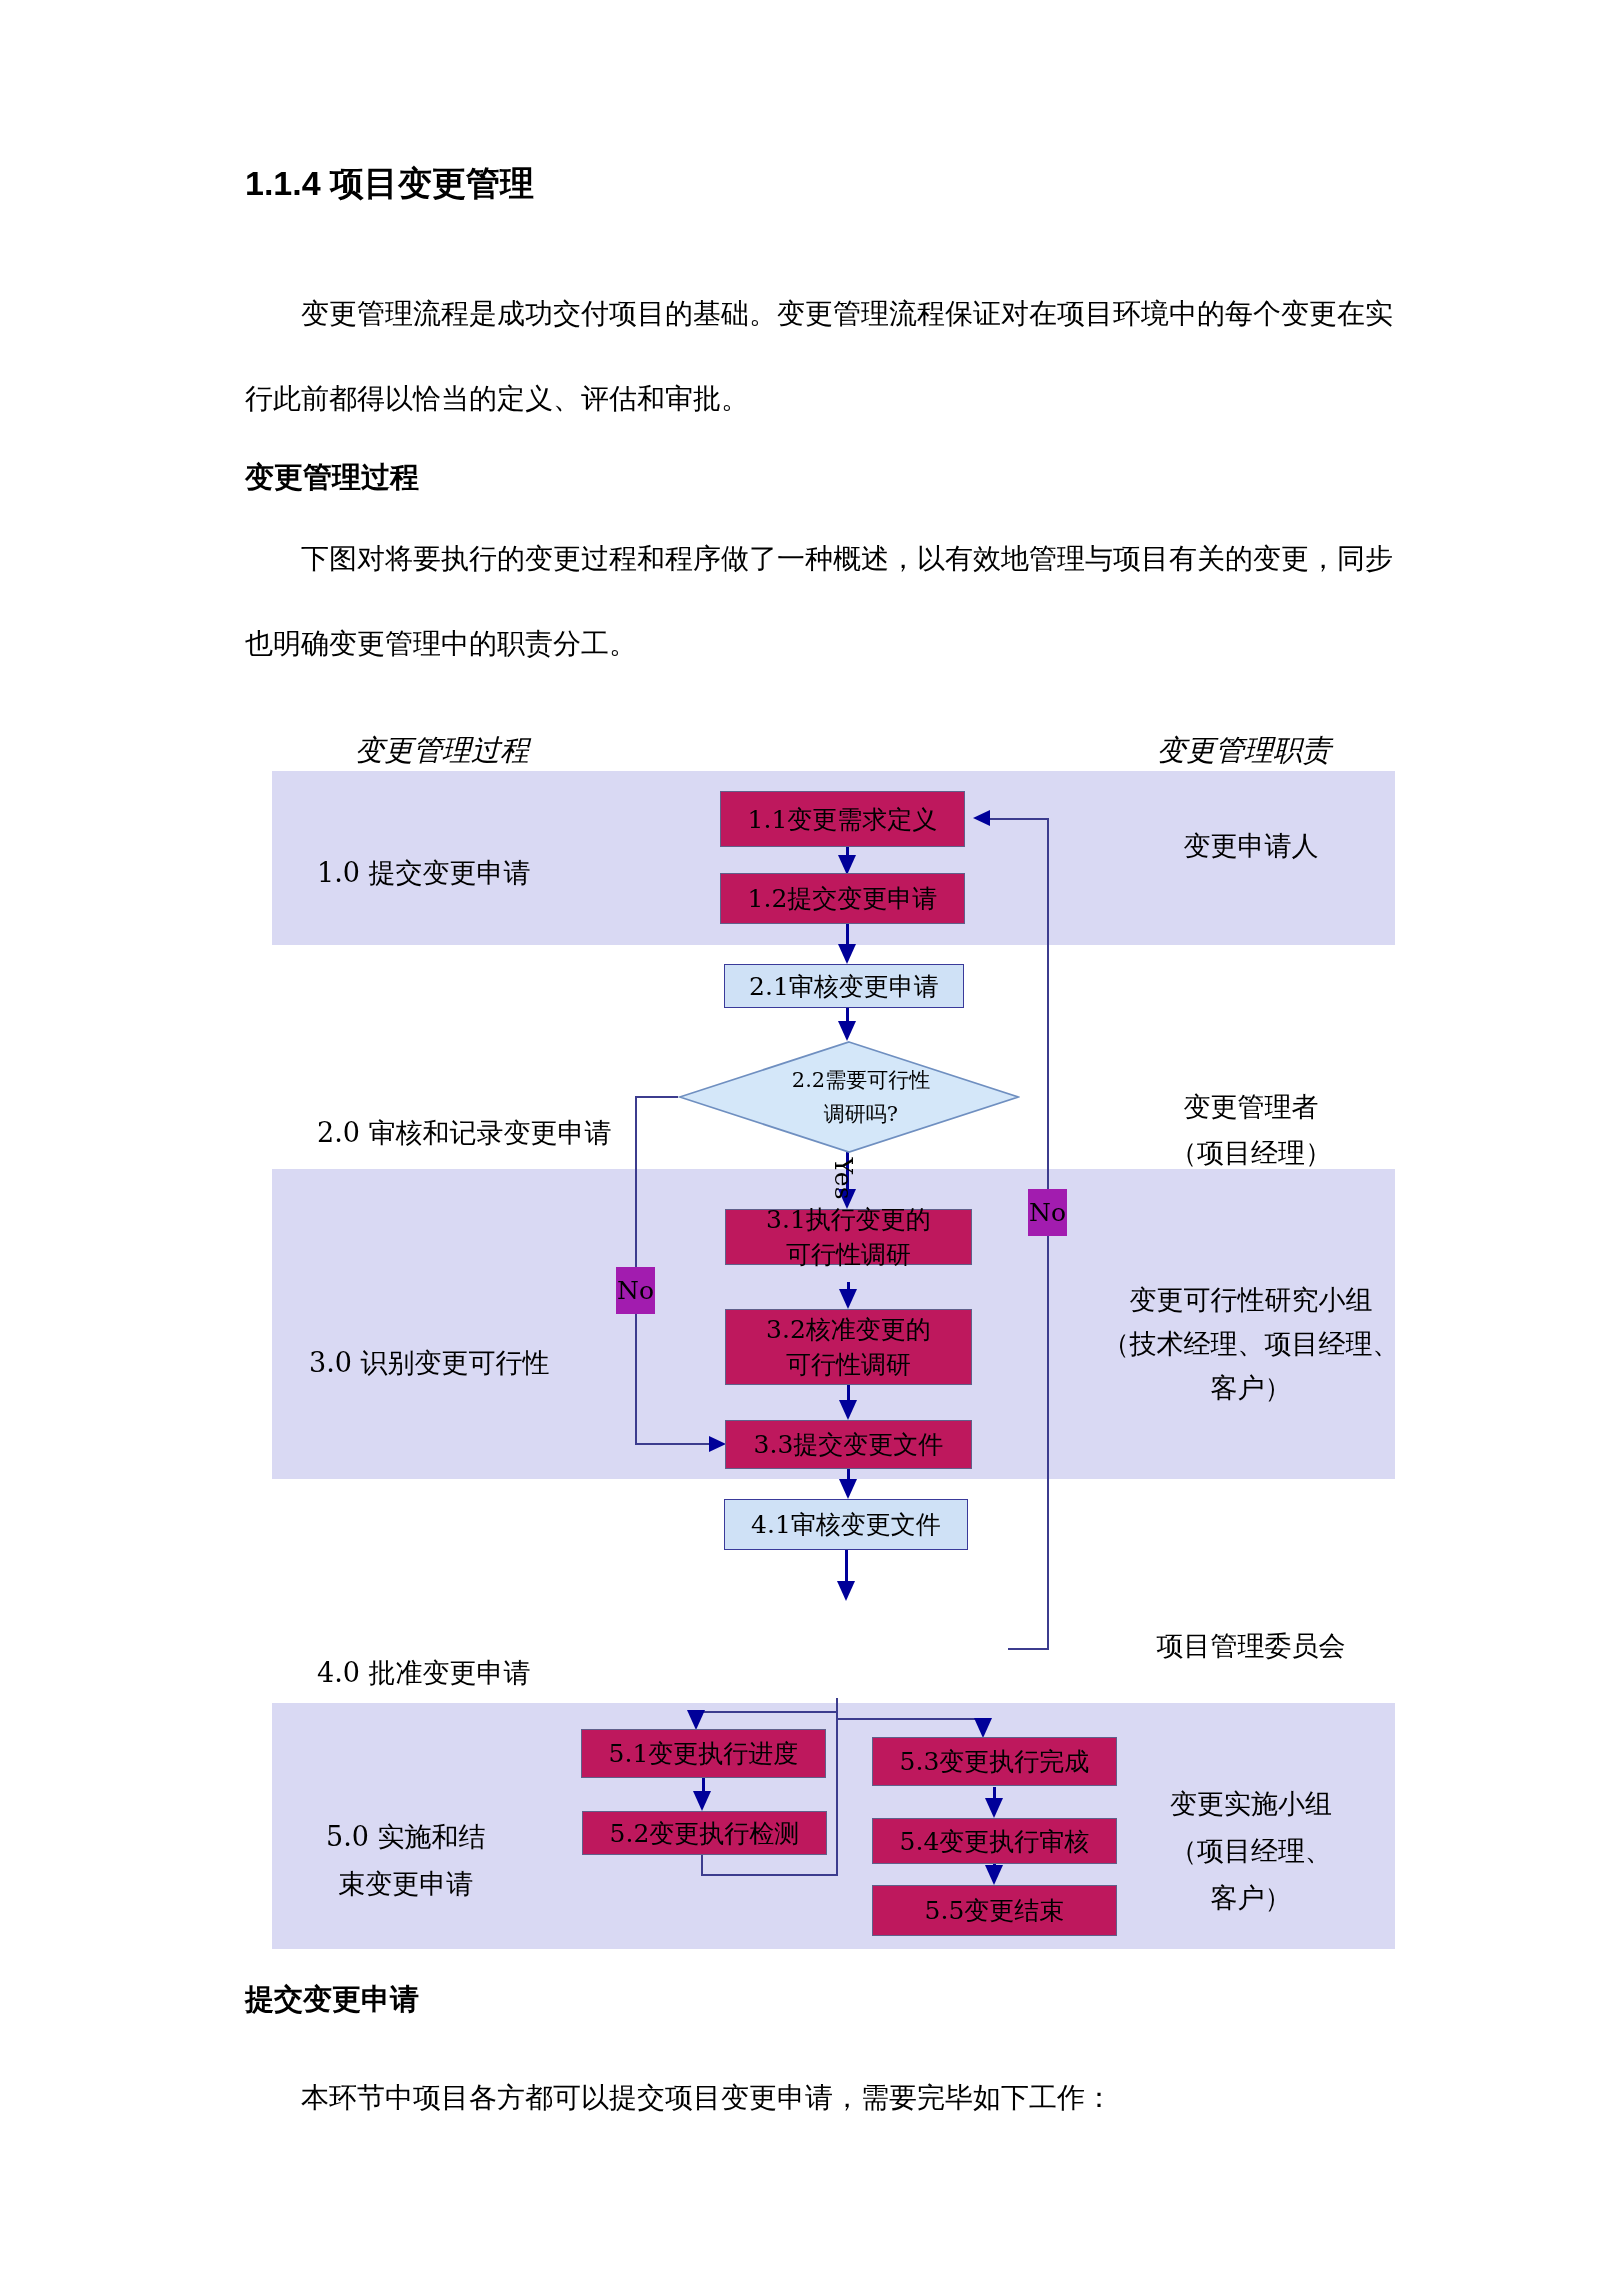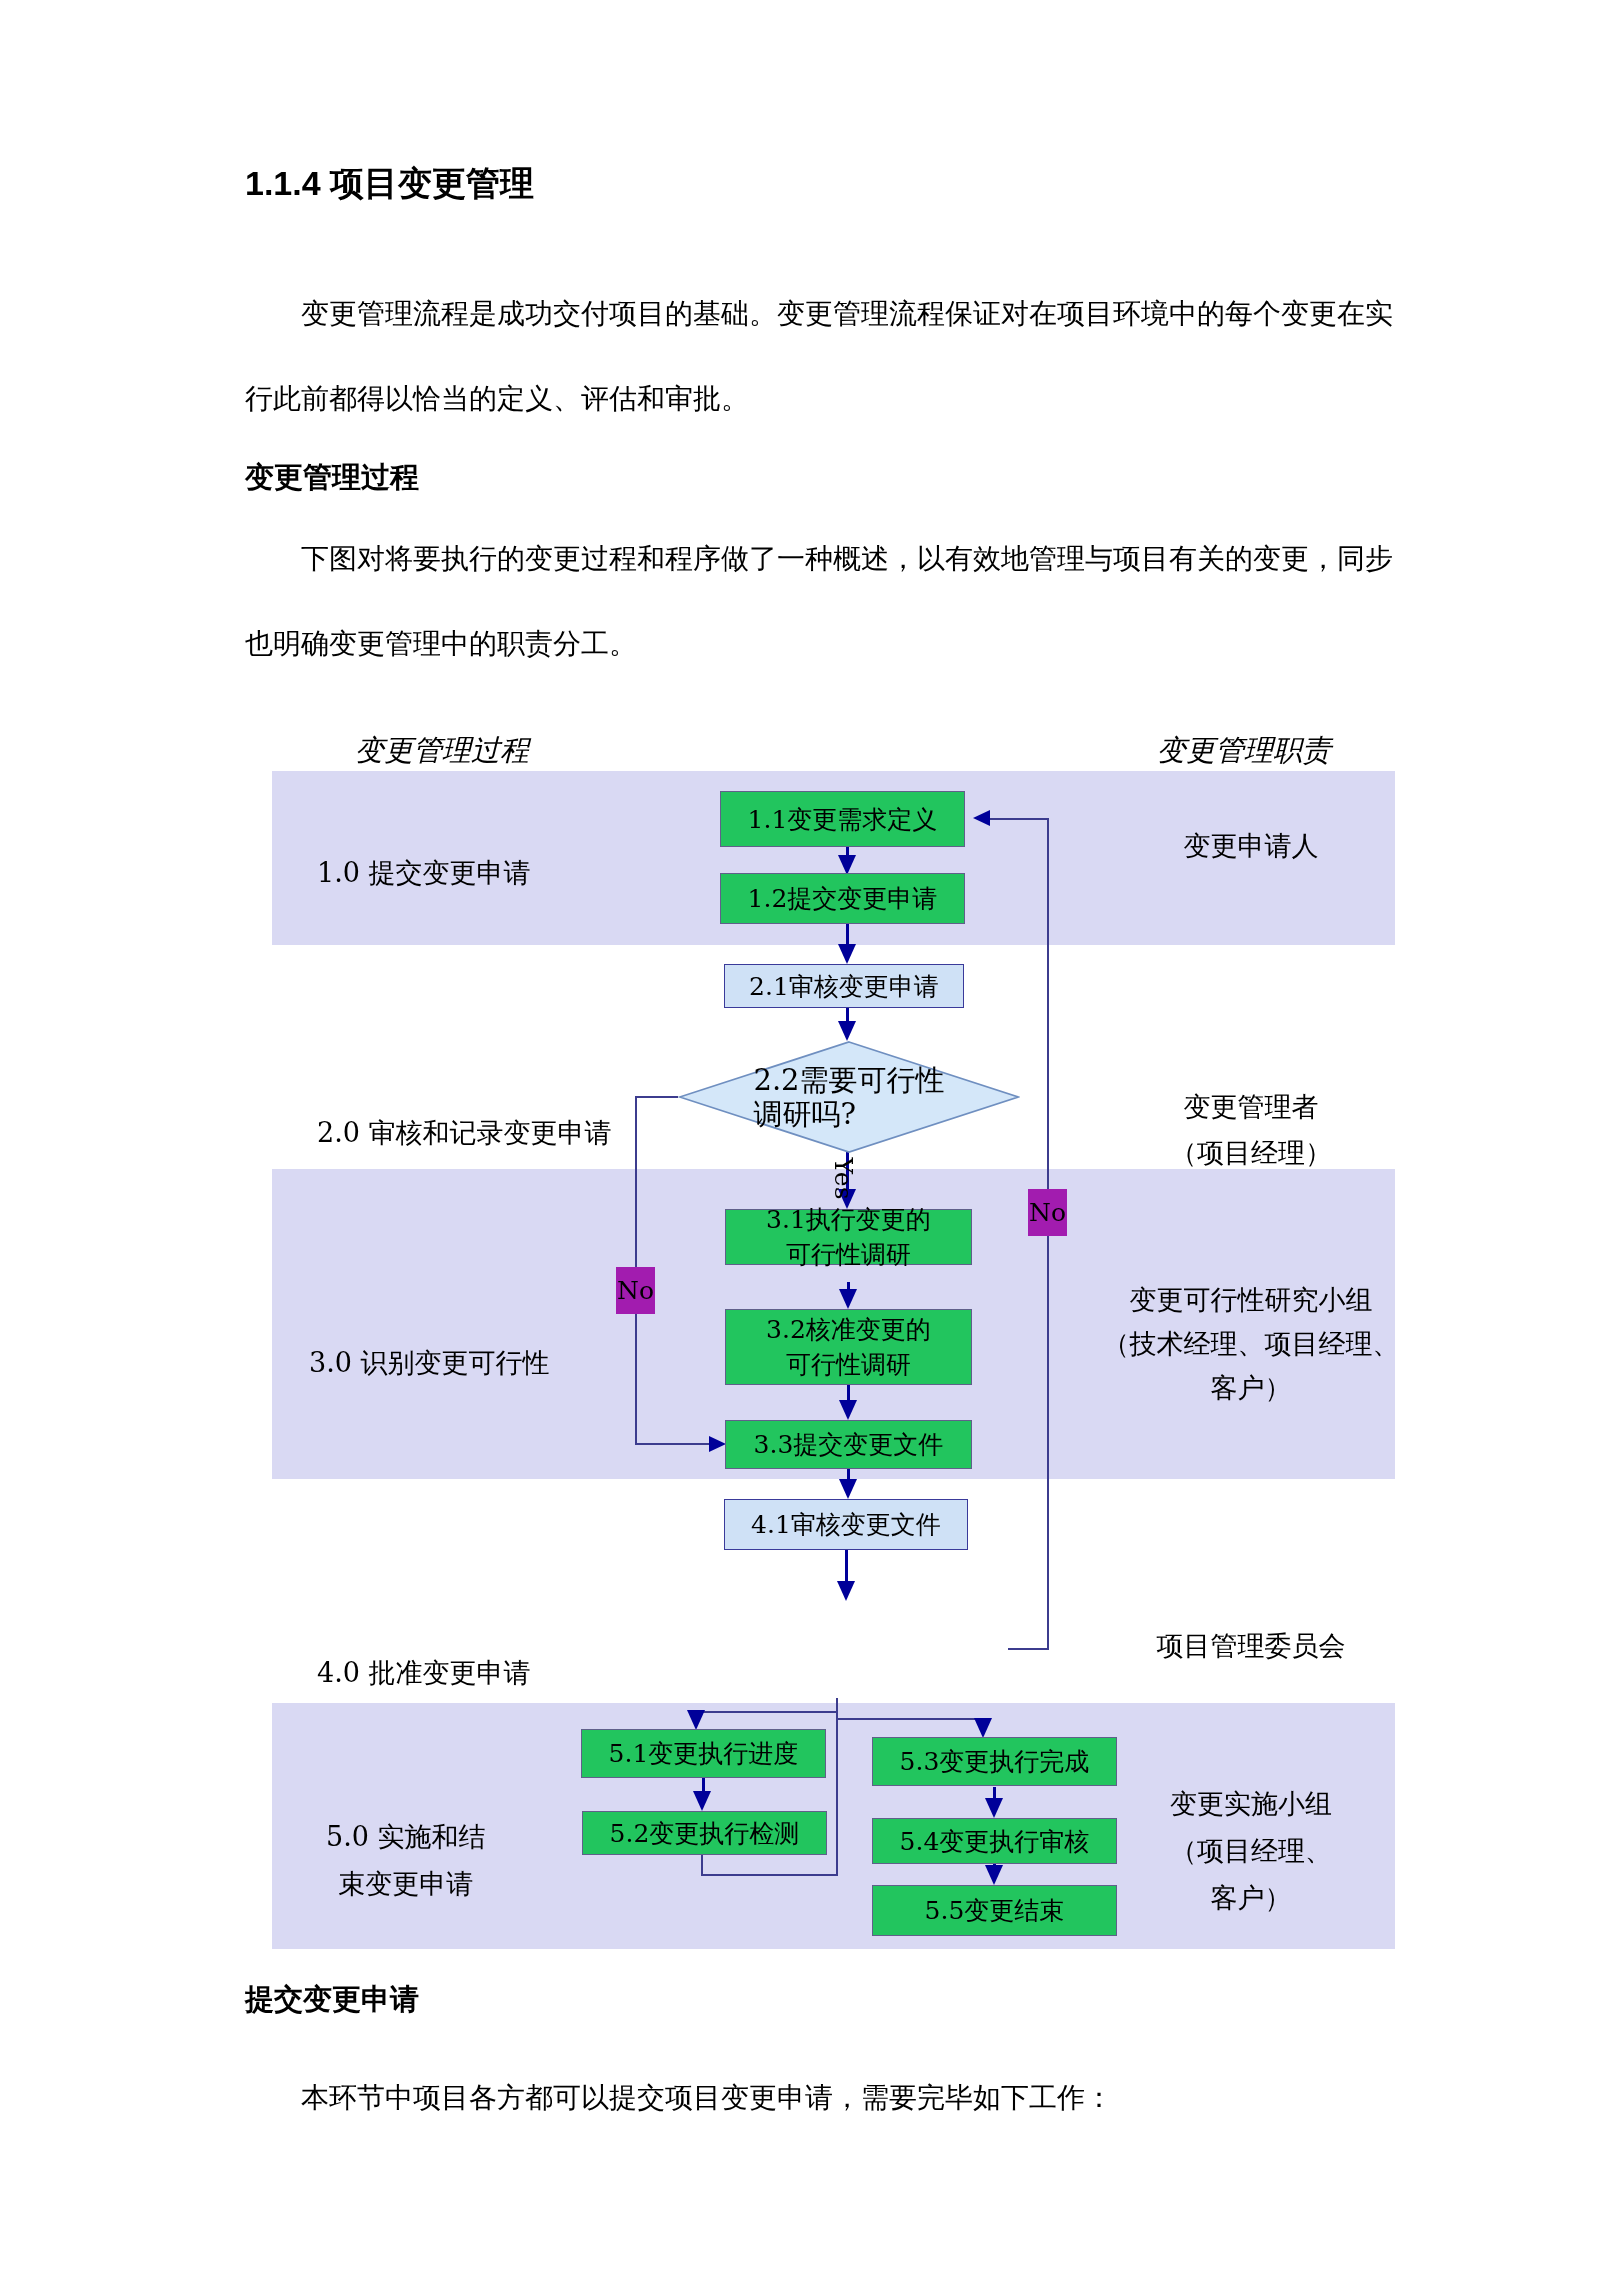--- a/index.html
+++ b/index.html
@@ -17,31 +17,31 @@
   
   .fc{position:absolute;left:0;top:0;width:1623px;height:2295px;pointer-events:none;}
   .band{position:absolute;left:272px;width:1123px;background:var(--band,#d9d9f3);z-index:1;}
   .col-head{position:absolute;font-size:29px;font-style:italic;
             font-family:"DejaVu Serif",serif;z-index:2;}
   .stage{position:absolute;font-size:27px;font-family:"DejaVu Serif",serif;
          white-space:pre-line;text-align:center;line-height:47px;z-index:3;margin-top:27px;}
   .role{position:absolute;left:1099px;width:304px;text-align:center;font-size:27px;
         font-family:"DejaVu Serif",serif;white-space:pre-line;line-height:47px;z-index:3;}
 
-  .node{position:absolute;background:#22c55e;border:1.7px solid var(--node-border,#60608a);
+  .node{position:absolute;background:#be185d;border:1.7px solid var(--node-border,#60608a);
         display:flex;align-items:center;justify-content:center;text-align:center;
         font-family:"DejaVu Serif",serif;font-size:25px;line-height:35px;
         white-space:pre-line;box-sizing:border-box;z-index:4;}
   .node.filled{background:var(--node-fill,#cfe1f6);border-color:var(--filled-border,#3a3a9a);}
 
   .diamond{position:absolute;z-index:4;}
   .diamond svg{position:absolute;left:0;top:0;}
-  .dtext{position:absolute;left:0;top:0;width:100%;height:100%;display:flex;
-         align-items:center;justify-content:center;text-align:left;
-         font-family:"DejaVu Serif",serif;font-size:29px;line-height:34px;white-space:pre-line;}
+  .dtext{position:absolute;left:12px;top:0;width:100%;height:100%;display:flex;
+         align-items:center;justify-content:center;text-align:center;
+         font-family:"DejaVu Serif",serif;font-size:21px;line-height:34px;white-space:pre-line;}
 
   .vline{position:absolute;width:2.5px;background:var(--navy,#000099);z-index:2;}
   .hline{position:absolute;height:2.5px;background:var(--navy,#000099);z-index:2;}
   .vline.thin{width:1.7px;background:var(--line,#3c3c8e);}
   .hline.thin{height:1.7px;background:var(--line,#3c3c8e);}
 
   .ah-down{position:absolute;width:0;height:0;border-left:9.3px solid transparent;
            border-right:9.3px solid transparent;border-top:20px solid var(--navy,#000099);z-index:2;}
   .ah-left{position:absolute;width:0;height:0;border-top:8.5px solid transparent;
            border-bottom:8.5px solid transparent;border-right:17px solid var(--navy,#000099);z-index:2;}

